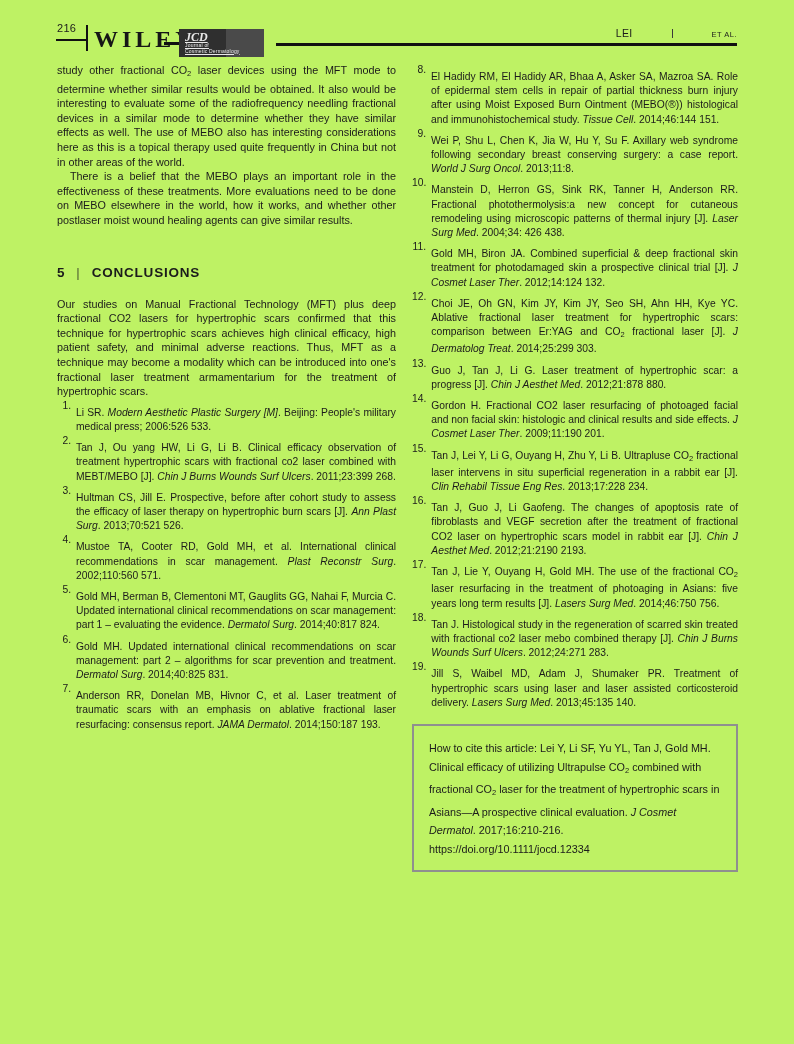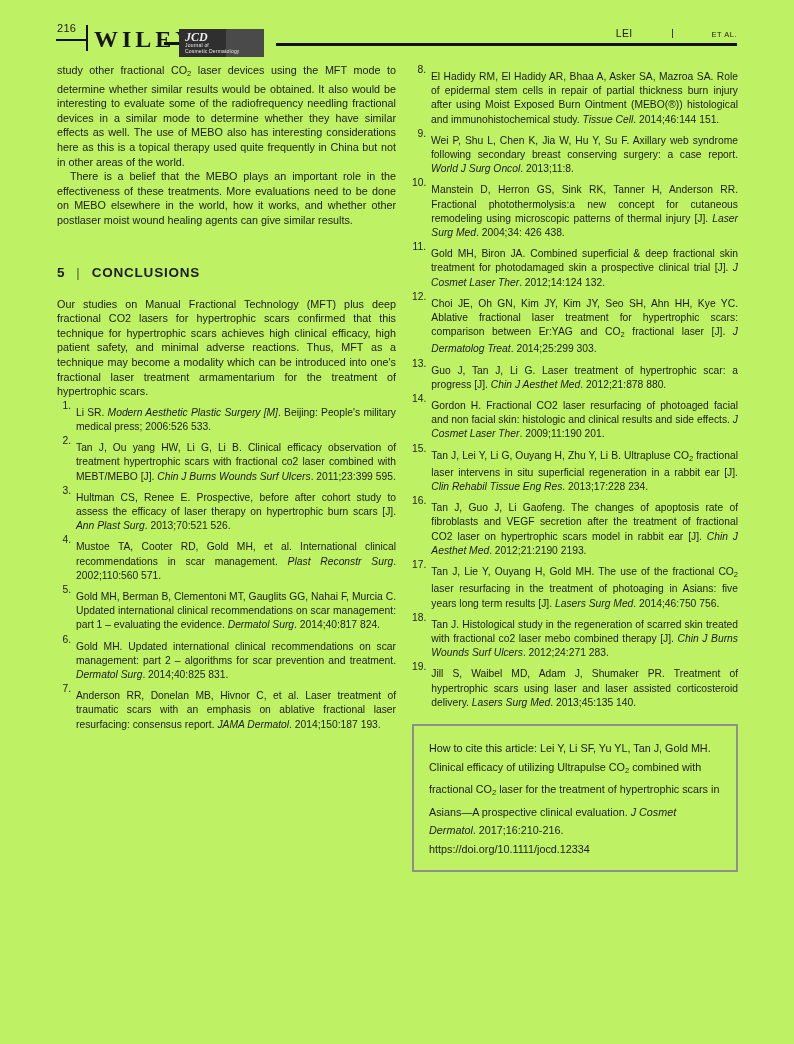--- a/index.html
+++ b/index.html
@@ -21,21 +21,21 @@
   .pageno-rule{position:absolute;left:56px;top:39px;width:30px;height:2px;background:var(--rule);}
   .hdr-vbar{position:absolute;left:86px;top:25px;width:1.5px;height:26px;background:var(--rule);}
   .wiley{
     position:absolute;left:94px;top:26px;font-family:"Liberation Serif",serif;
     font-size:24px;font-weight:600;letter-spacing:4px;color:#161616;
   }
   .hdr-dash{position:absolute;left:164px;top:42px;width:17px;height:3px;background:var(--rule);}
   .jcd-box{
     position:absolute;left:179px;top:29px;width:85px;height:28px;
     background:linear-gradient(90deg,var(--logo-box-left) 0 55%,var(--logo-box-right) 55% 100%);
-    color:#e8e8e8;padding:2px 12px 0 6px;overflow:hidden;
+    color:#e8e8e8;padding:2px 12px 0 6px;overflow:hidden;text-decoration:underline;
   }
   .jcd-abbr{font-family:"Liberation Serif",serif;font-style:italic;font-weight:bold;font-size:12px;line-height:12px;}
   .jcd-sub{font-size:5px;line-height:5.5px;letter-spacing:0.2px;}
   .hdr-rule{position:absolute;left:276px;top:43px;width:461px;height:3px;background:var(--rule);}
   .running-head{position:absolute;right:57px;top:27px;display:flex;align-items:baseline;gap:36px;}
   .rh-authors{font-size:10.5px;letter-spacing:0.4px;}
   .rh-sep{width:1px;height:9px;background:#3a3a3a;display:inline-block;margin:0 3px;align-self:center;}
   .rh-etal{font-size:7.5px;letter-spacing:0.5px;}
   
   .cols{position:absolute;left:57px;top:63px;width:681px;display:flex;}
@@ -100,25 +100,25 @@
         <span>CONCLUSIONS</span>
       </h2>
       <p class="body-par">Our studies on Manual Fractional Technology (MFT) plus deep fractional CO2 lasers for hypertrophic scars confirmed that this technique for hypertrophic scars achieves high clinical efficacy, high patient safety, and minimal adverse reactions. Thus, MFT as a technique may become a modality which can be introduced into one's fractional laser treatment armamentarium for the treatment of hypertrophic scars.</p>
       <ol class="refs" id="refs-left">
           <li class="ref">
             <span class="ref-num">1.</span>
             <span class="ref-text"><span>Li SR. </span><span class="it">Modern Aesthetic Plastic Surgery [M]</span><span>. Beijing: People's military medical press; 2006:526 533.</span></span>
           </li>
           <li class="ref">
             <span class="ref-num">2.</span>
-            <span class="ref-text"><span>Tan J, Ou yang HW, Li G, Li B. Clinical efficacy observation of treatment hypertrophic scars with fractional co2 laser combined with MEBT/MEBO [J]. </span><span class="it">Chin J Burns Wounds Surf Ulcers</span><span>. 2011;23:399 595.</span></span>
+            <span class="ref-text"><span>Tan J, Ou yang HW, Li G, Li B. Clinical efficacy observation of treatment hypertrophic scars with fractional co2 laser combined with MEBT/MEBO [J]. </span><span class="it">Chin J Burns Wounds Surf Ulcers</span><span>. 2011;23:399 268.</span></span>
           </li>
           <li class="ref">
             <span class="ref-num">3.</span>
-            <span class="ref-text"><span>Hultman CS, Renee E. Prospective, before after cohort study to assess the efficacy of laser therapy on hypertrophic burn scars [J]. </span><span class="it">Ann Plast Surg</span><span>. 2013;70:521 526.</span></span>
+            <span class="ref-text"><span>Hultman CS, Jill E. Prospective, before after cohort study to assess the efficacy of laser therapy on hypertrophic burn scars [J]. </span><span class="it">Ann Plast Surg</span><span>. 2013;70:521 526.</span></span>
           </li>
           <li class="ref">
             <span class="ref-num">4.</span>
             <span class="ref-text"><span>Mustoe TA, Cooter RD, Gold MH, et al. International clinical recommendations in scar management. </span><span class="it">Plast Reconstr Surg</span><span>. 2002;110:560 571.</span></span>
           </li>
           <li class="ref">
             <span class="ref-num">5.</span>
             <span class="ref-text"><span>Gold MH, Berman B, Clementoni MT, Gauglits GG, Nahai F, Murcia C. Updated international clinical recommendations on scar management: part 1 – evaluating the evidence. </span><span class="it">Dermatol Surg</span><span>. 2014;40:817 824.</span></span>
           </li>
           <li class="ref">

